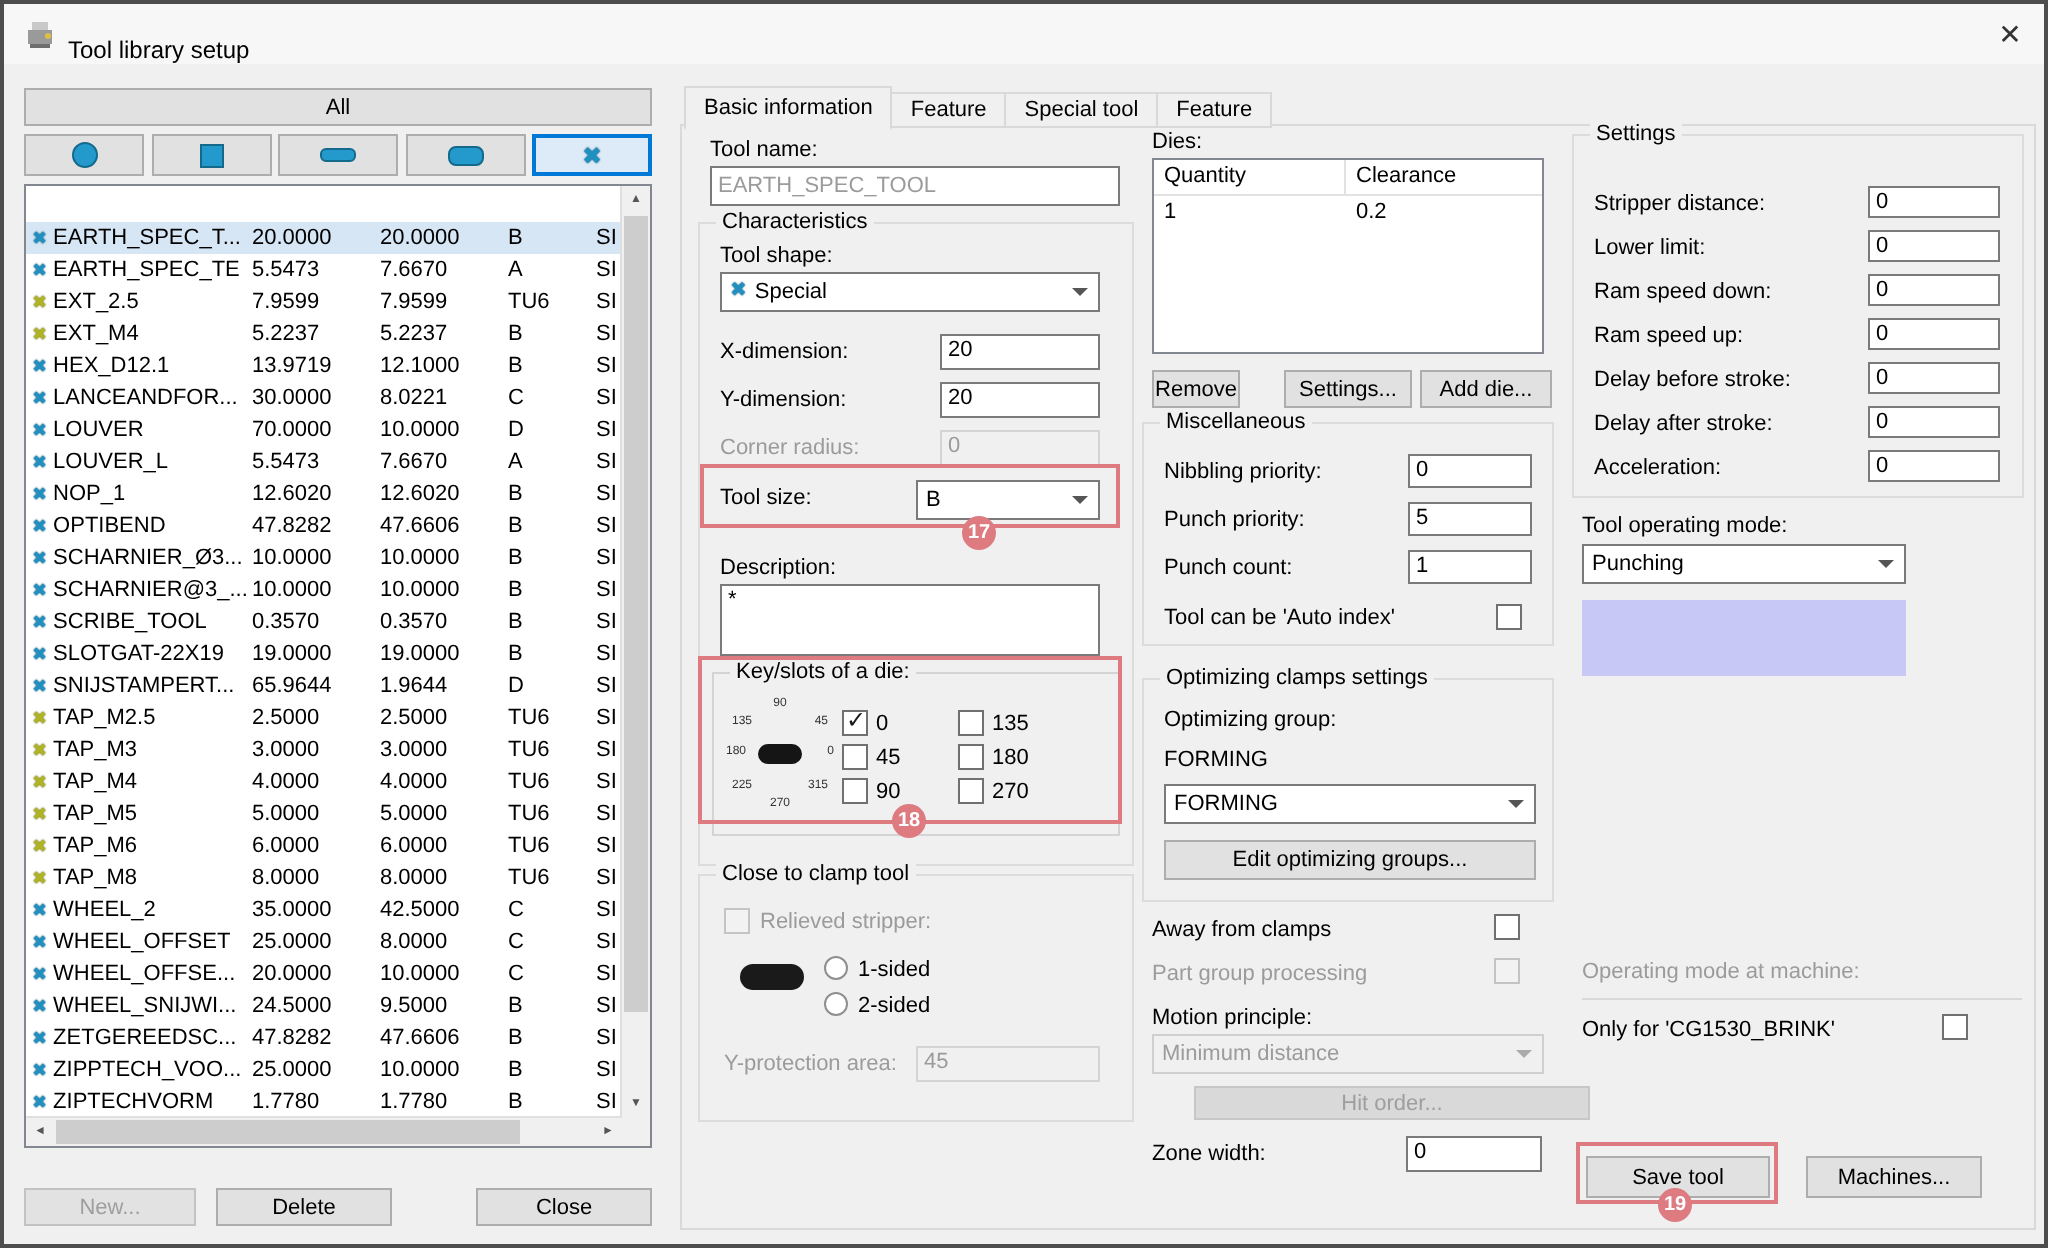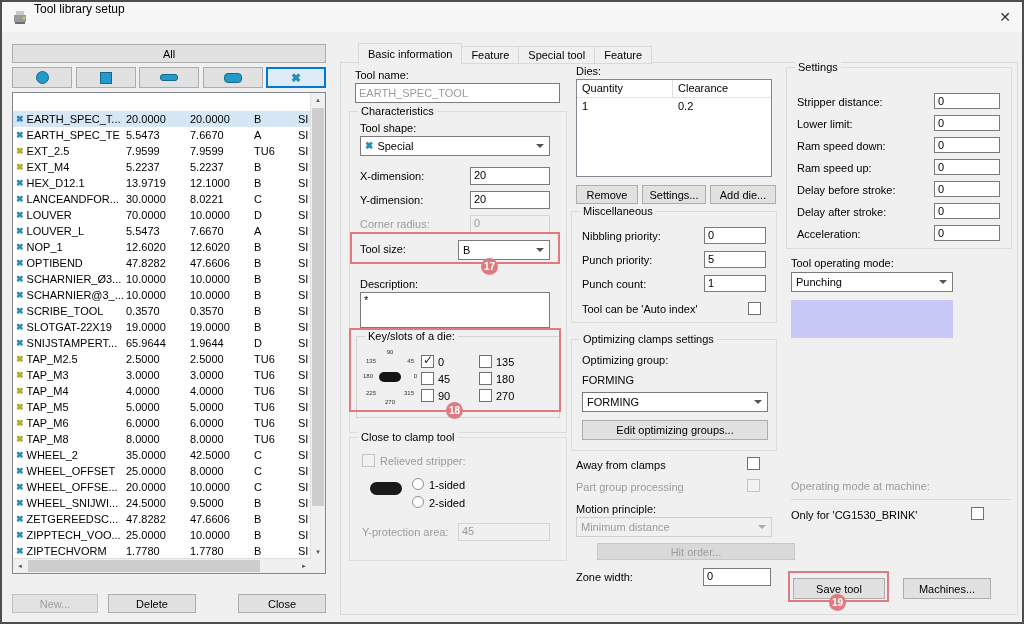--- a/index.html
+++ b/index.html
@@ -17,21 +17,21 @@
   .combo.dis::after{border-top-color:#ababab}
   .btn{position:absolute;background:#e1e1e1;border:1px solid #adadad;box-sizing:border-box;font-size:11px;color:#000;display:flex;align-items:center;justify-content:center;cursor:default;white-space:nowrap}
   .btn.dis{color:#9e9e9e;border-color:#c2c2c2;background:#e2e2e2}
   .gbox{position:absolute;border:1px solid #dcdcdc;box-sizing:border-box}
   .gtitle{position:absolute;top:-7px;left:8px;background:#f0f0f0;padding:0 3px;font-size:11px;white-space:nowrap;color:#000}
   .cb{position:absolute;width:13px;height:13px;background:#fff;border:1px solid #707070;box-sizing:border-box}
   .cb.checked::after{content:"✓";position:absolute;left:1px;top:-3px;font-size:12px;color:#1a1a1a}
   .cb.dis{border-color:#c4c4c4;background:#f2f2f2}
   .radio{position:absolute;width:12px;height:12px;border:1px solid #8f8f8f;border-radius:50%;background:#fff;box-sizing:border-box}
   
-  .titlebar{position:absolute;left:0;top:0;right:0;height:30px;background:#f7f7f7;display:flex;align-items:flex-start}
+  .titlebar{position:absolute;left:0;top:0;right:0;height:30px;background:#f7f7f7;display:flex;align-items:flex-end}
   .titletext{font-size:12px;margin-left:8px;color:#000}
   .closebox{position:absolute;right:4px;top:2px;width:26px;height:26px;display:flex;align-items:center;justify-content:center;font-size:14px;color:#333}
   
   .shape-btn{width:60px;height:21px;background:#e1e1e1;border:1px solid #adadad;box-sizing:border-box;display:flex;align-items:center;justify-content:center}
   .shape-btn.sel{border-color:#0078d7;background:#dcebf7;box-shadow:inset 0 0 0 1px #0078d7}
   .ic-circle{width:11px;height:11px;border-radius:50%;background:#2499cc;border:1px solid #136a8c}
   .ic-square{width:10px;height:10px;background:#2499cc;border:1px solid #136a8c}
   .ic-pill-thin{width:16px;height:5px;border-radius:3px;background:#2499cc;border:1px solid #136a8c}
   .ic-pill{width:16px;height:8px;border-radius:4px;background:#2499cc;border:1px solid #136a8c}
   .ic-x{color:#2090c0;font-size:12px;font-weight:bold;line-height:1;text-shadow:0 0 1px #0c4f6b}
@@ -49,21 +49,21 @@
   .xicon.blue{color:#2090c0;text-shadow:0 0 1px #0c4f6b}
   .xicon.yellow{color:#b0b324;text-shadow:0 0 1px #5e6010}
   .vscroll{position:absolute;right:0;top:0;width:14px;bottom:14px;background:#f0f0f0;border-left:1px solid #dfdfdf}
   .hscroll{position:absolute;left:0;bottom:0;right:14px;height:14px;background:#f0f0f0;border-top:1px solid #dfdfdf}
   .sb-arrow{position:absolute;width:14px;height:14px;display:flex;align-items:center;justify-content:center;font-size:6px;color:#555;background:#f0f0f0}
   .sb-thumb{position:absolute;background:#cdcdcd}
   .sb-corner{position:absolute;right:0;bottom:0;width:14px;height:14px;background:#f0f0f0}
   
   .tabbar{position:absolute;left:340px;top:41px;height:20px;display:flex;z-index:3}
   .tab{height:16px;margin-top:3px;border:1px solid #d9d9d9;background:#f0f0f0;padding:0 9px;font-size:11px;display:flex;align-items:center;margin-left:-1px;white-space:nowrap}
-  .tab.active{height:20px;margin-top:0;border-bottom:1px solid #f0f0f0;background:#f0f0f0;margin-left:16px;z-index:4}
+  .tab.active{height:20px;margin-top:0;border-bottom:1px solid #f0f0f0;background:#f0f0f0;margin-left:0;z-index:4}
   .content{position:absolute;left:338px;top:60px;width:678px;height:553px;border:1px solid #d9d9d9;background:#f0f0f0;box-sizing:border-box;z-index:1}
   
   .dies-list{position:absolute;background:#fff;border:1px solid #828790;box-sizing:border-box;font-size:11px}
   .dies-head{display:flex;height:17px;border-bottom:1px solid #e2e2e2}
   .dies-hcell{padding:2px 0 0 5px;border-right:1px solid #e2e2e2;box-sizing:border-box}
   .dies-row{display:flex;height:16px;line-height:16px}
   .dies-cell{padding-left:5px;box-sizing:border-box}
   
   .dial{position:absolute;width:54px;height:56px}
   .dial span{position:absolute;font-size:6px;color:#333;line-height:1}
@@ -517,21 +517,21 @@
     <div class="dies-list" style="left:235px;top:16px;width:196px;height:98px">
       <div class="dies-head">
         <span class="dies-hcell" style="width:96px">Quantity</span>
         <span class="dies-hcell" style="width:98px;border-right:none">Clearance</span>
       </div>
       <div class="dies-row">
         <span class="dies-cell" style="width:96px">1</span>
         <span class="dies-cell" style="width:98px">0.2</span>
       </div>
     </div>
-    <div class="btn" style="left:235px;top:122px;width:62px;height:19px">Remove</div>
+    <div class="btn" style="left:235px;top:122px;width:44px;height:19px">Remove</div>
     <div class="btn" style="left:301px;top:122px;width:64px;height:19px">Settings...</div>
     <div class="btn" style="left:369px;top:122px;width:66px;height:19px">Add die...</div>
 
     <div class="gbox" style="left:230px;top:148px;width:206px;height:112px">
       <span class="gtitle">Miscellaneous</span>
       <span class="lbl" style="left:10px;top:18px">Nibbling priority:</span>
       <div class="tb" style="left:132px;top:15px;width:62px;height:17px">0</div>
       <span class="lbl" style="left:10px;top:42px">Punch priority:</span>
       <div class="tb" style="left:132px;top:39px;width:62px;height:17px">5</div>
       <span class="lbl" style="left:10px;top:66px">Punch count:</span>

